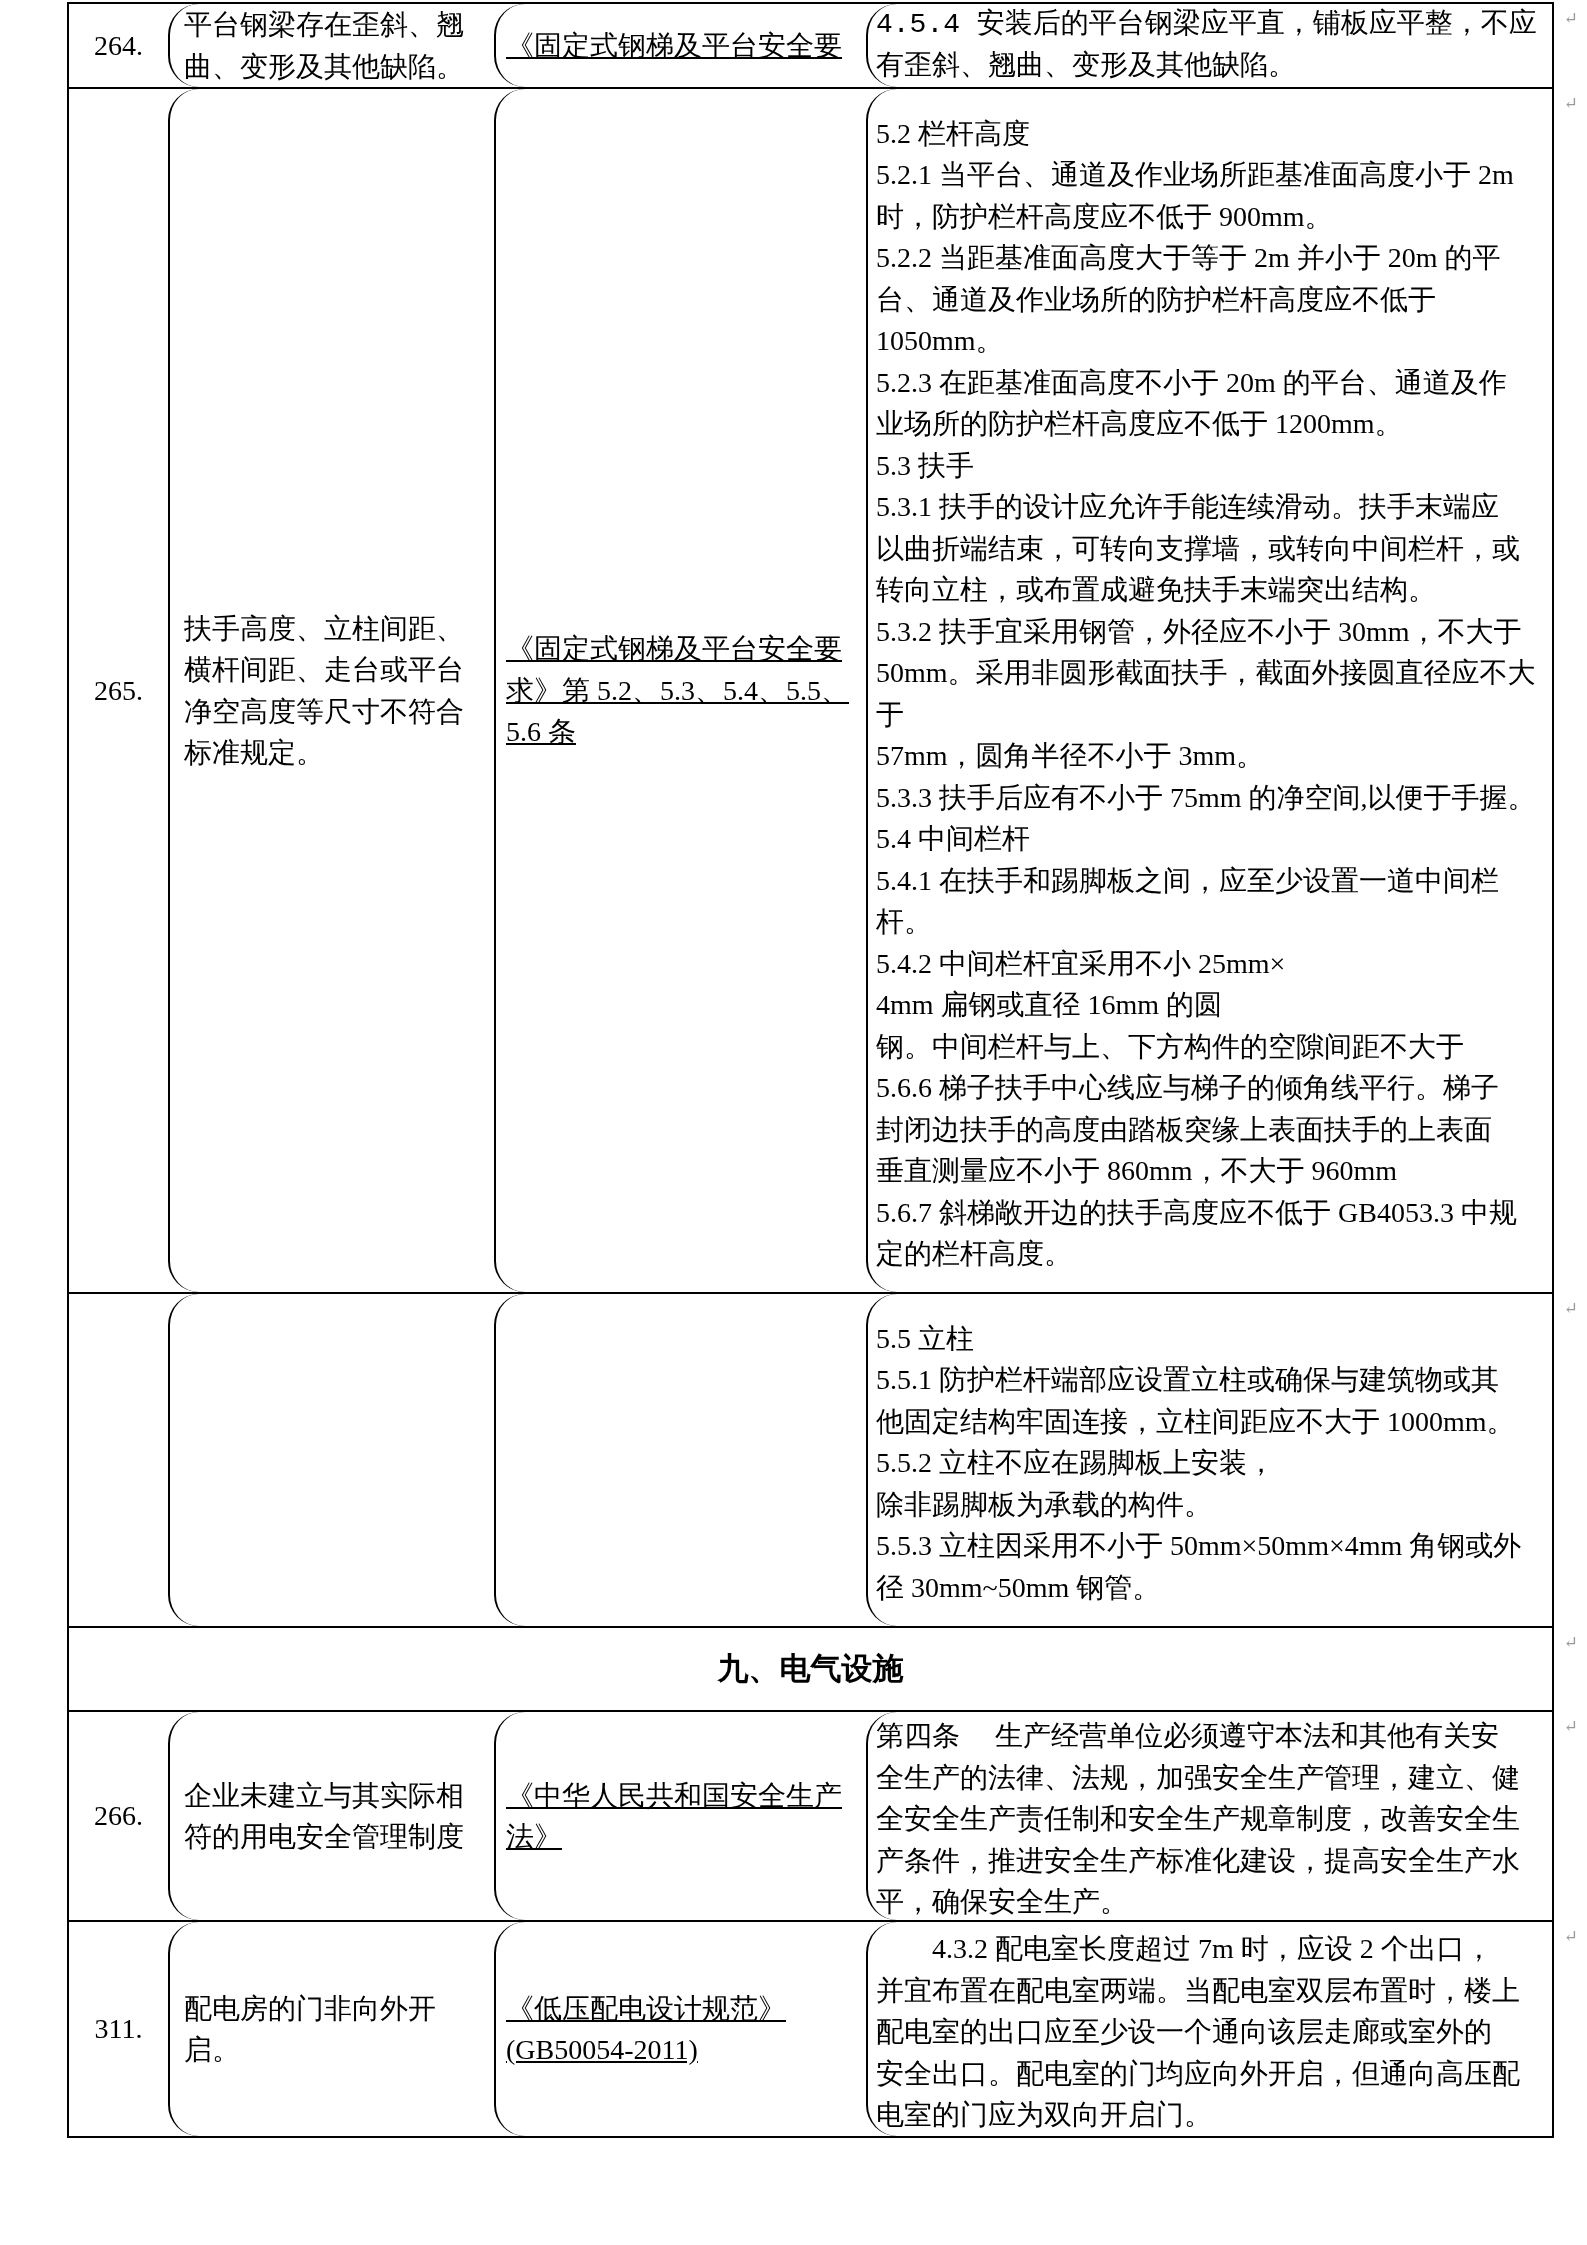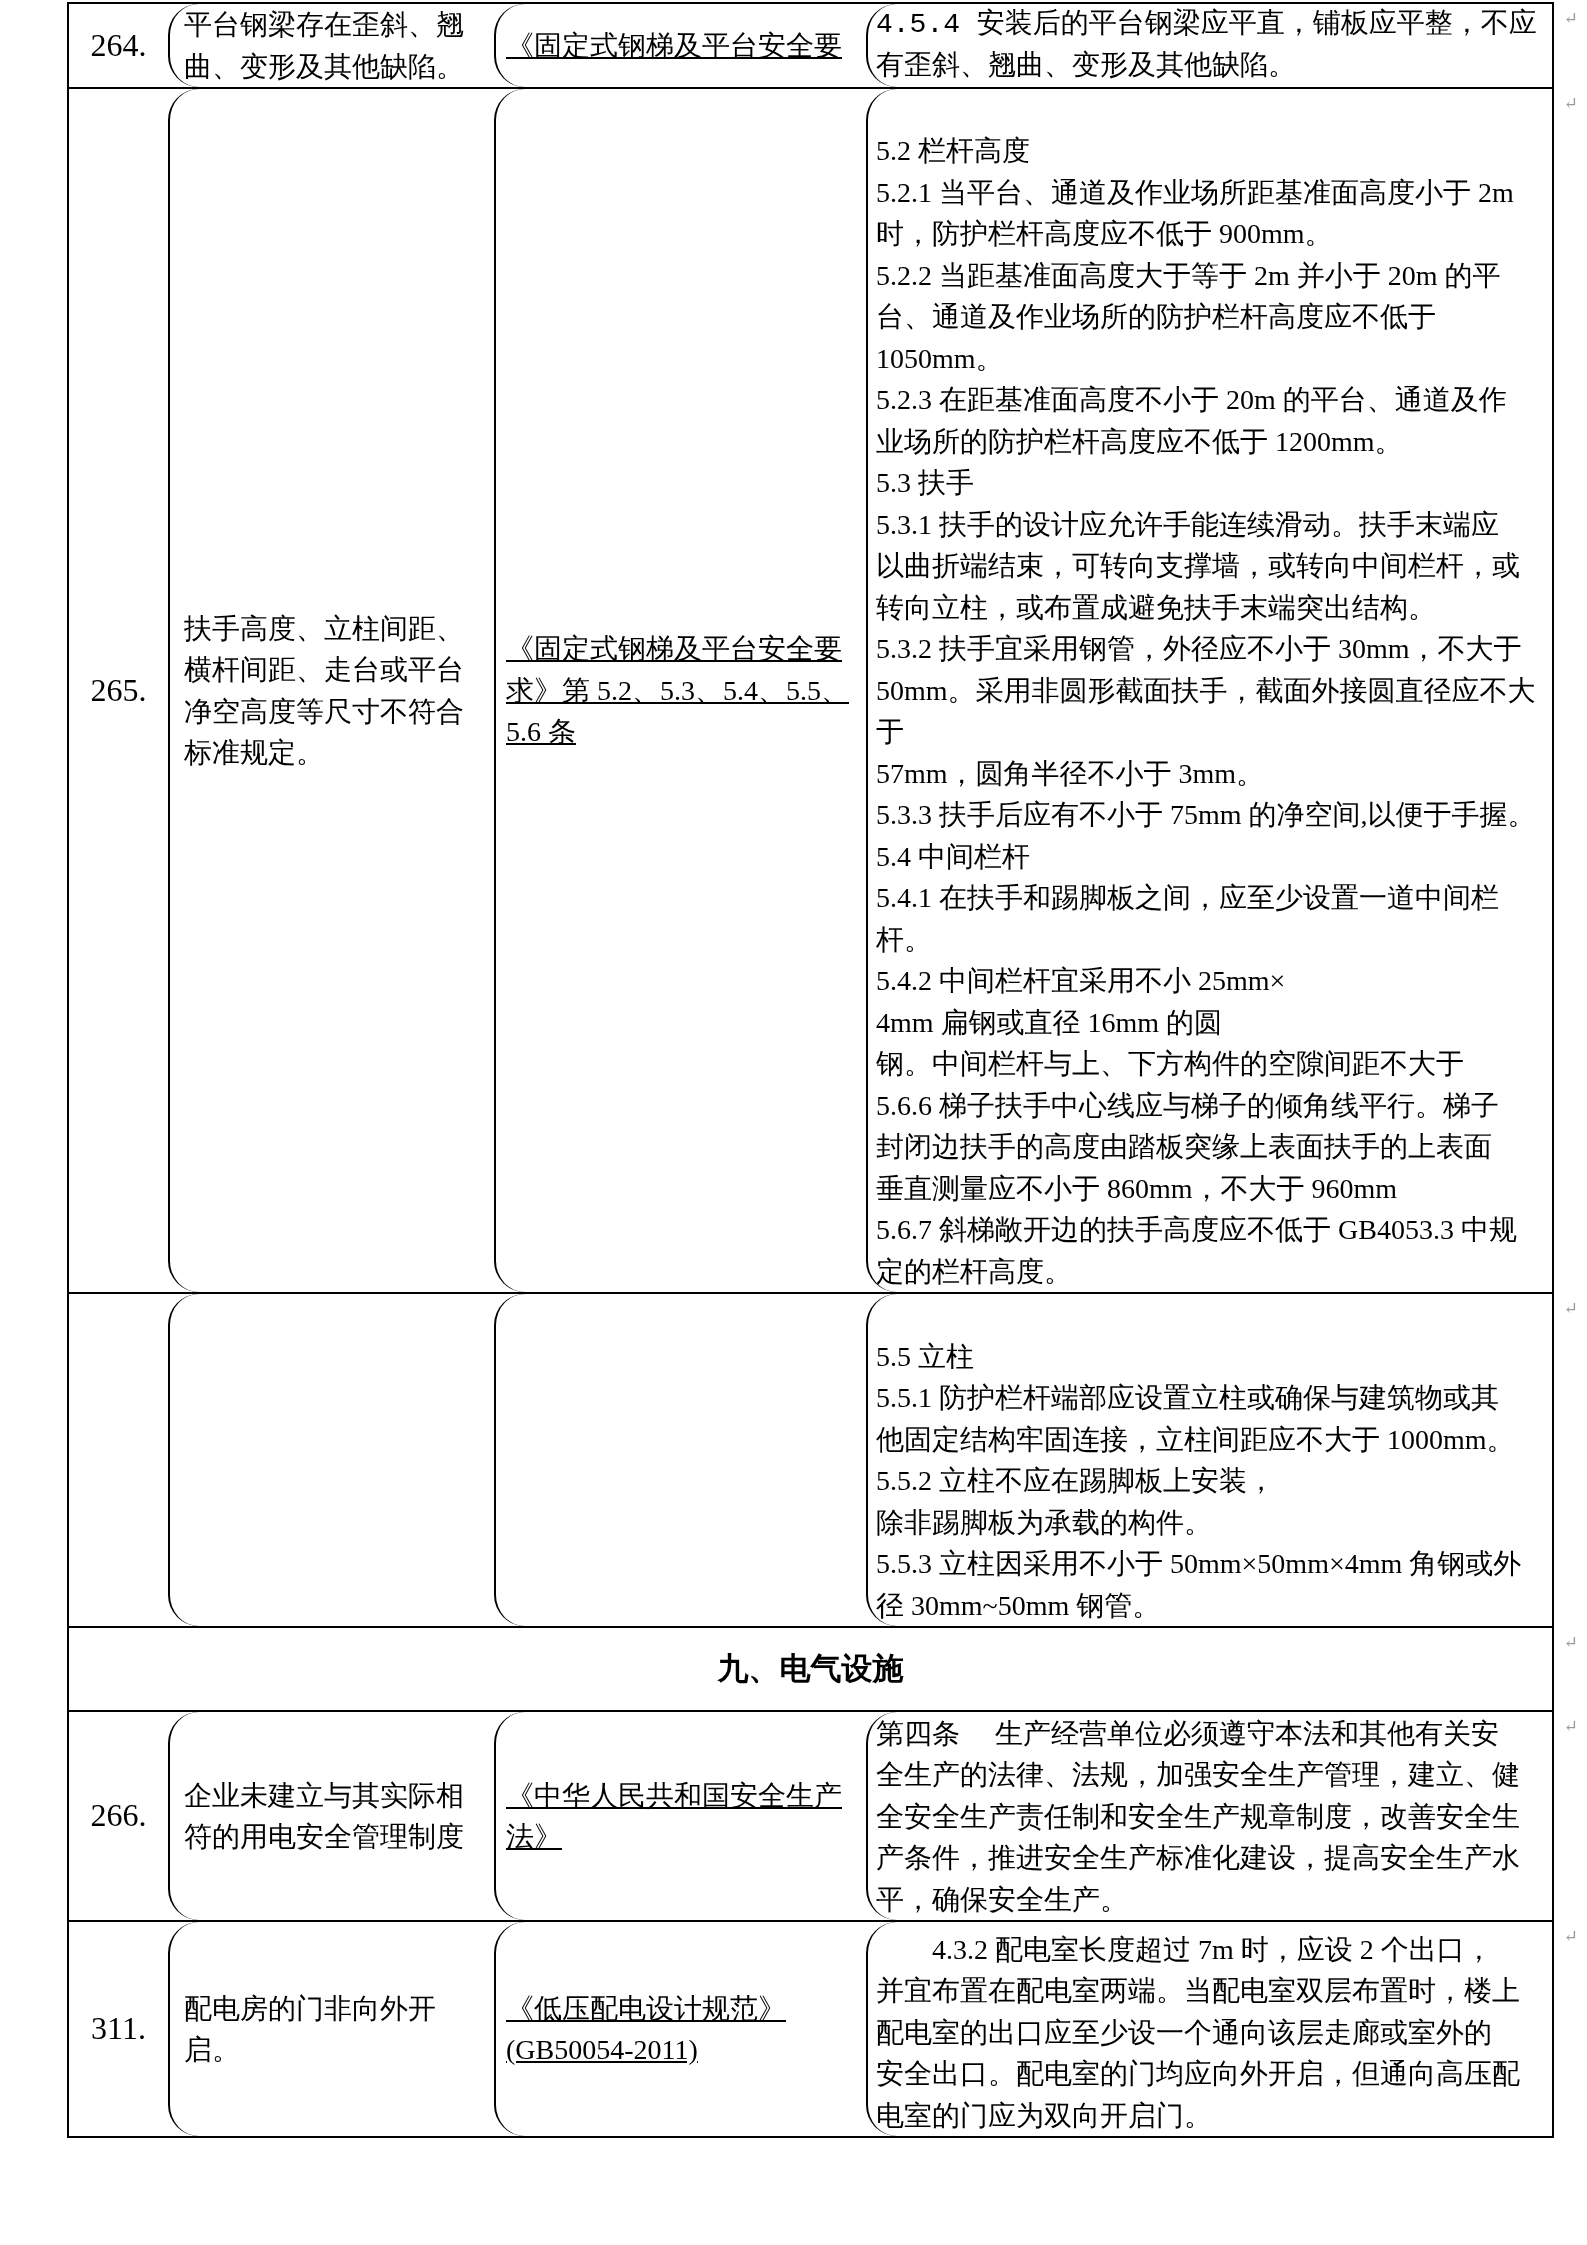--- a/index.html
+++ b/index.html
@@ -57,35 +57,35 @@
     display: flex;
     flex-direction: column;
     justify-content: center;
     text-decoration: underline;
   }
   .c4 {
     flex: 1;
     padding: 6px 2px 0 8px;
     display: flex;
     flex-direction: column;
-    justify-content: flex-end;
+    justify-content: center;
   }
   .c4.vcenter {
     justify-content: center;
     padding-top: 0;
     font-family: Liberation Mono, monospace;
   }
   .line {
     height: 41.5px;
     line-height: 41.5px;
     font-size: 28px;
     white-space: pre;
   }
   .num {
-    font-size: 32px;
+    font-size: 28px;
     line-height: 41.5px;
   }
   .h264  { height: 83px; }
   .h265  { height: 1205px; }
   .hcont { height: 334px; }
   .hsect {
     height: 84px;
     display: flex;
     align-items: center;
     justify-content: center;

